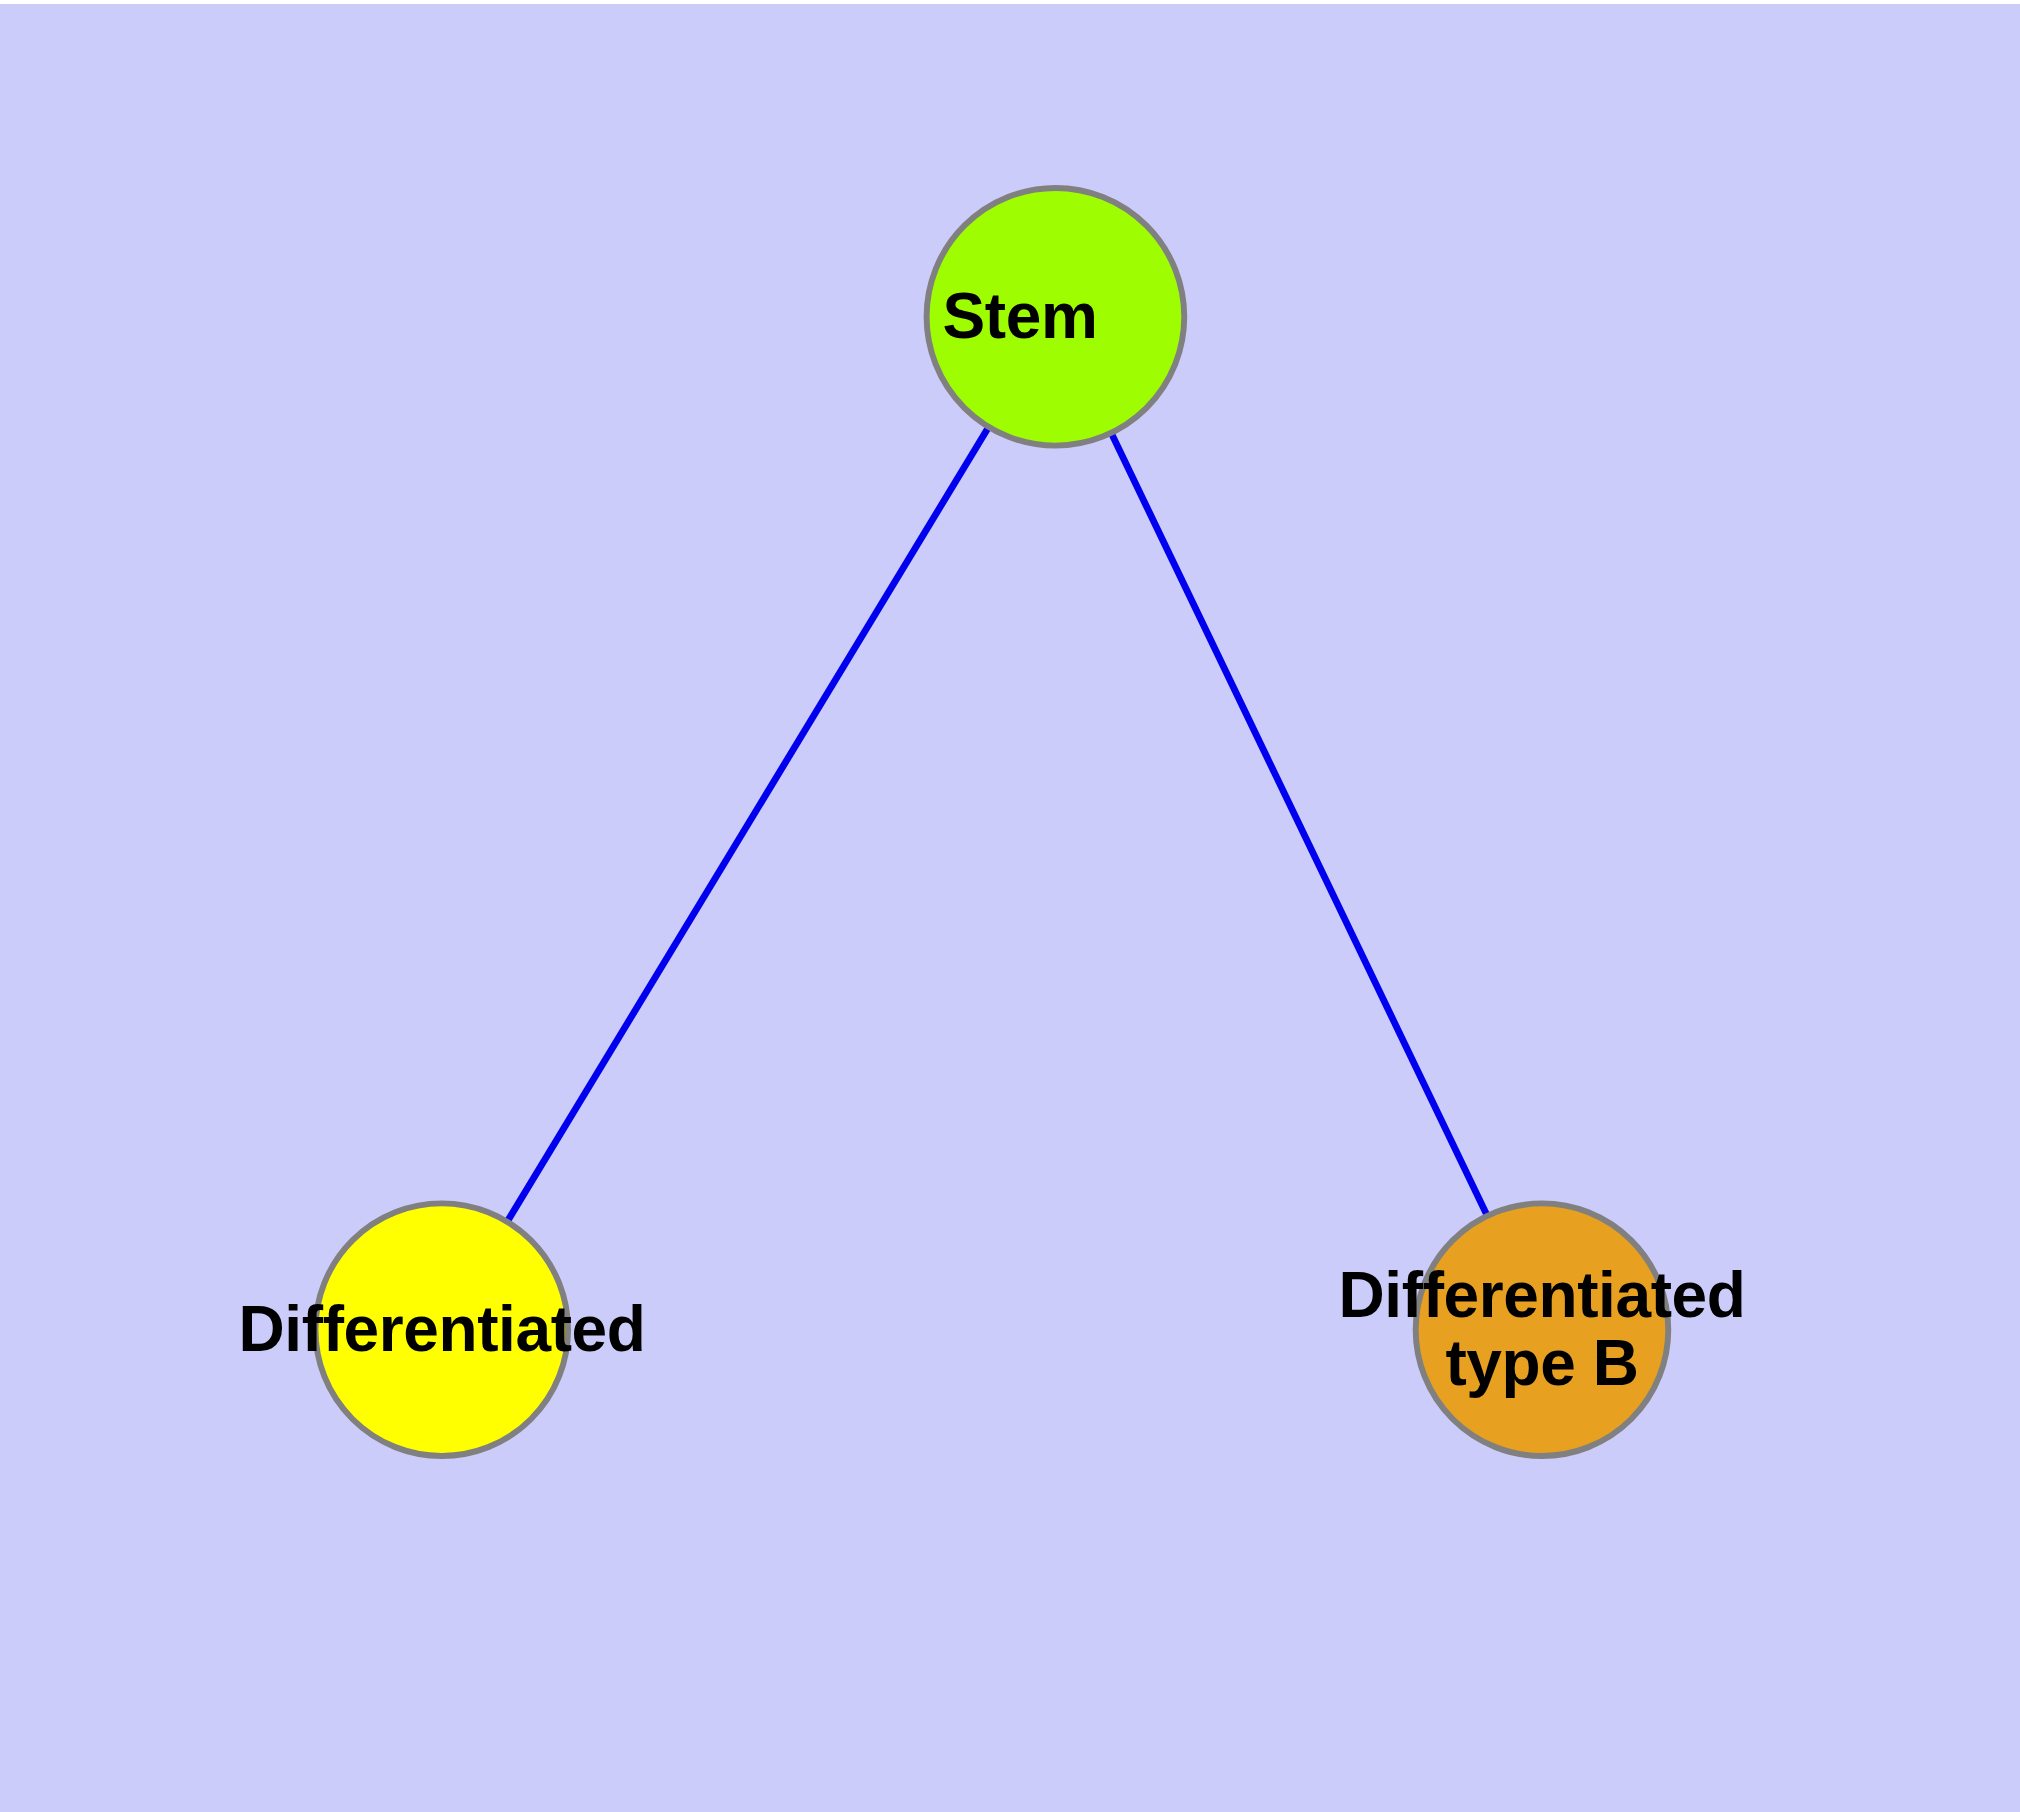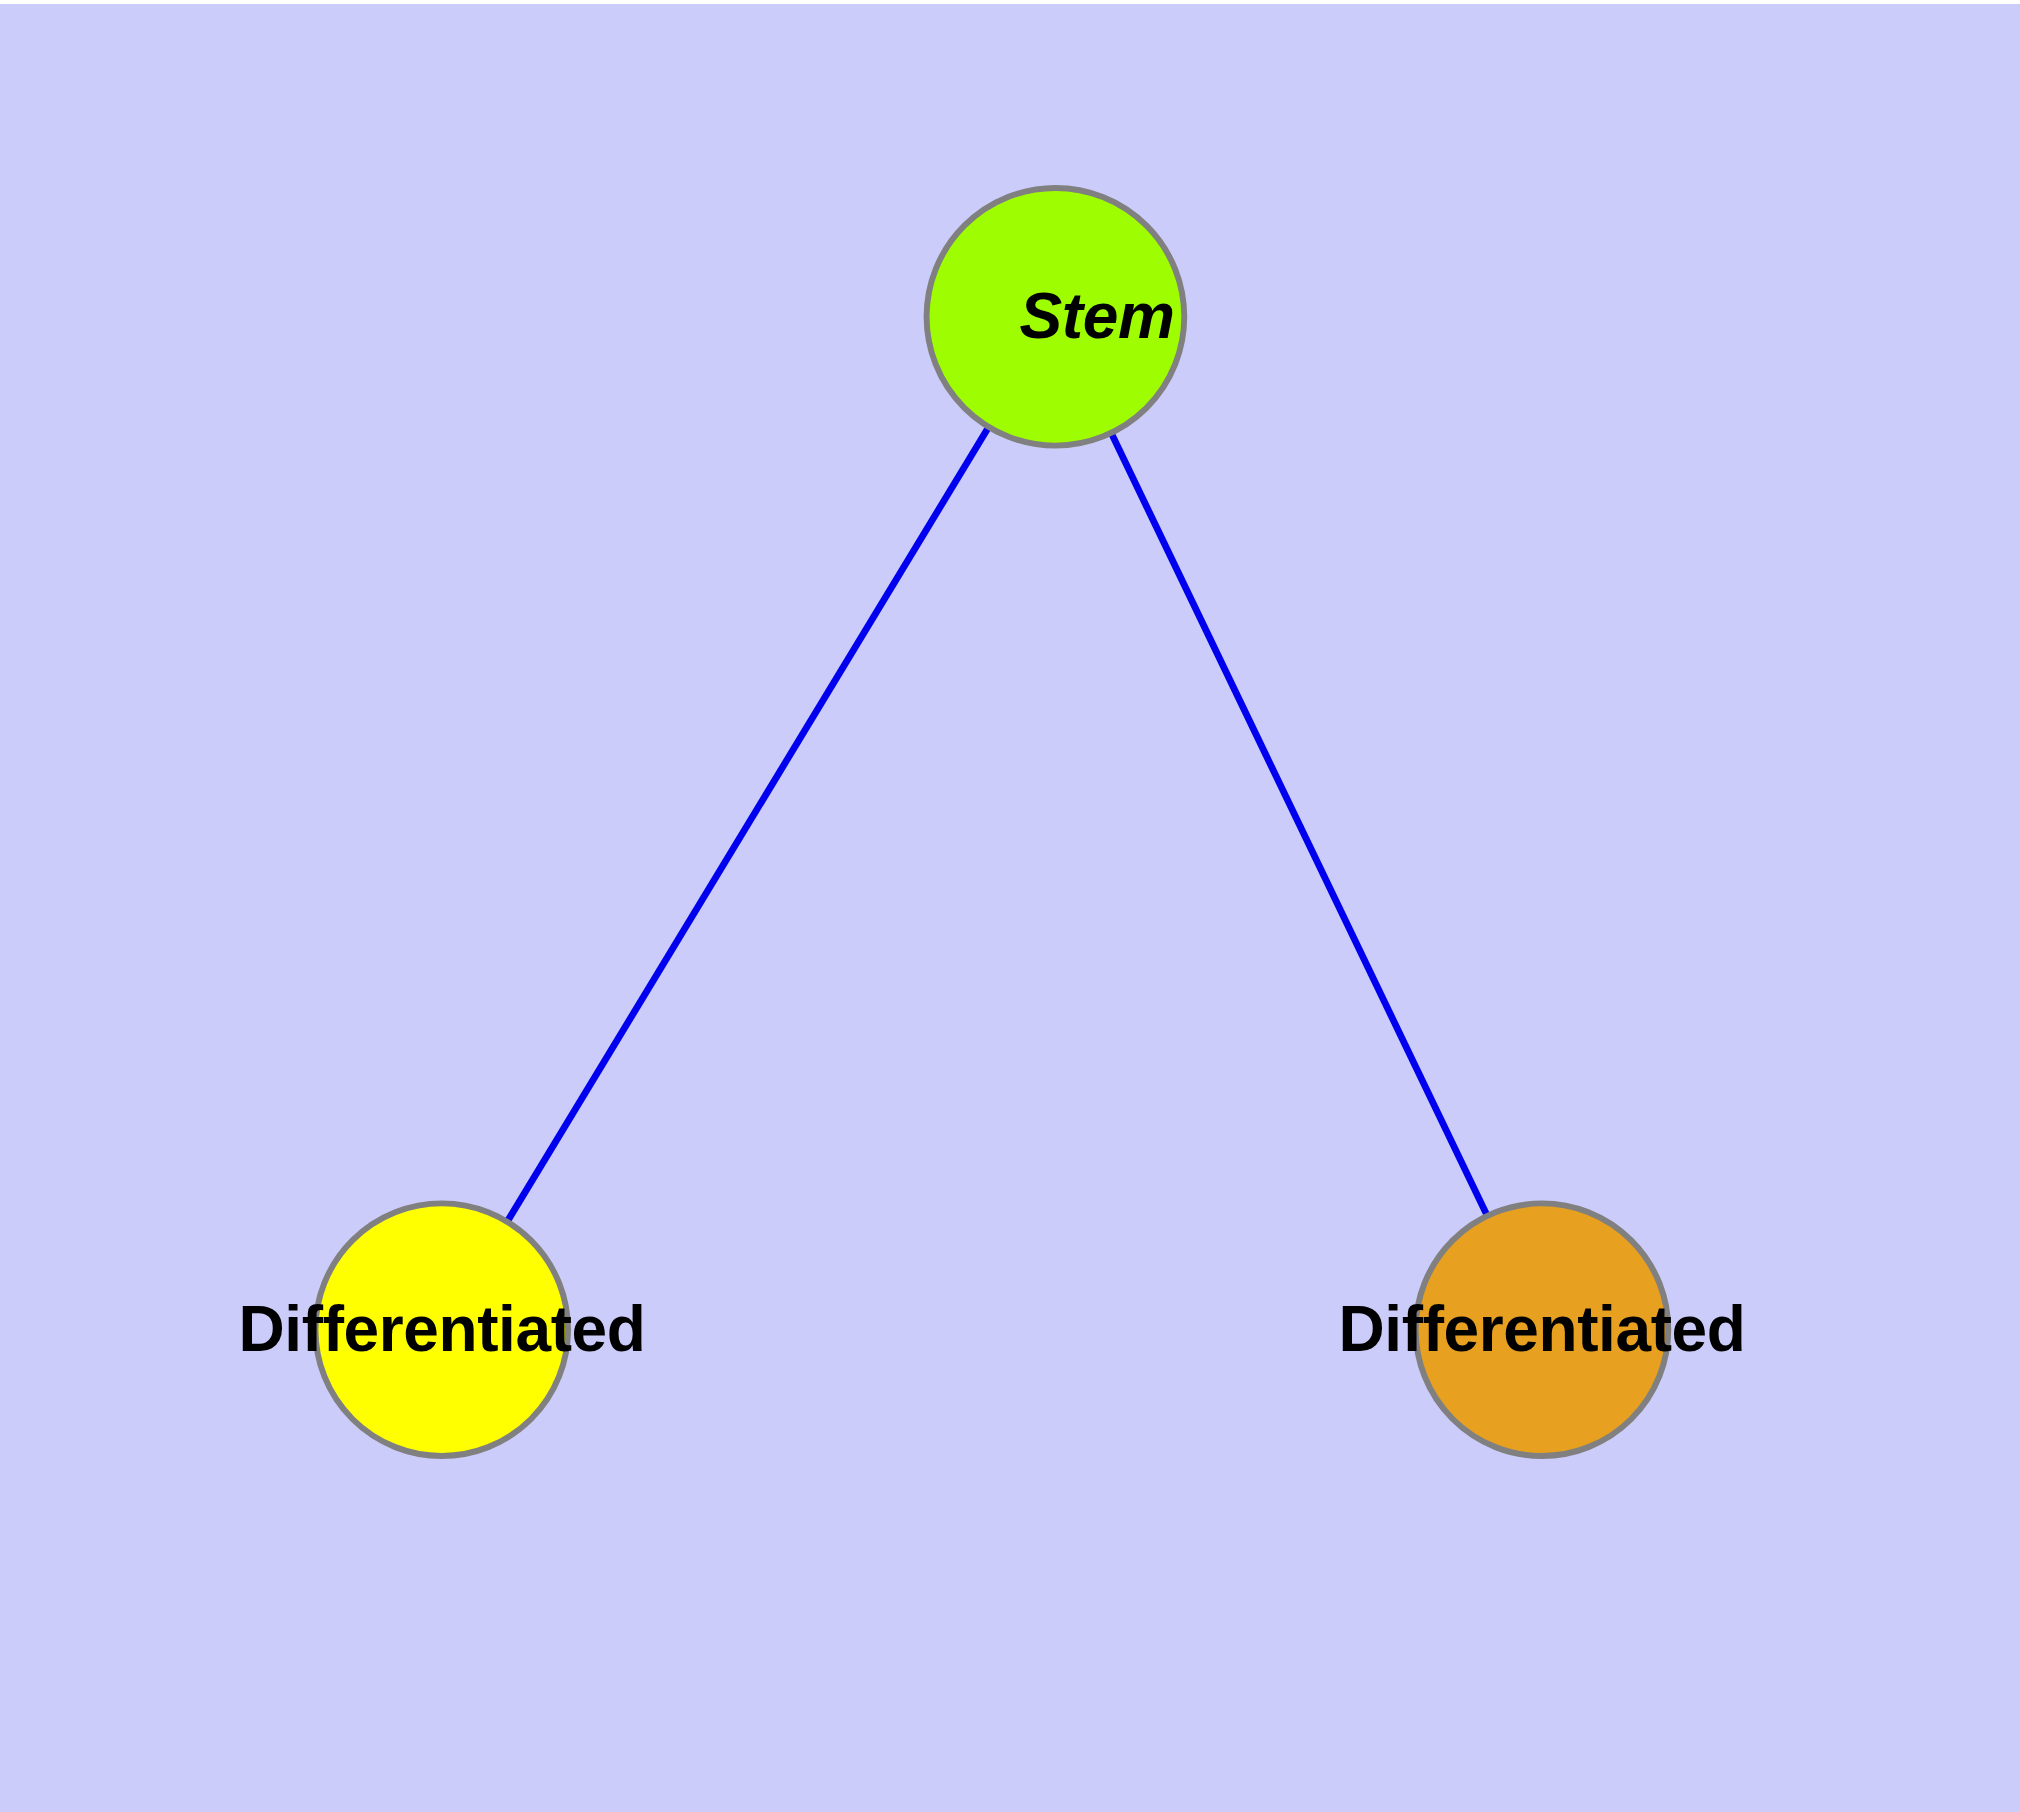--- a/index.html
+++ b/index.html
@@ -63,20 +63,20 @@
           <line x1="1309.9464415825091" y1="504.21079737125183" x2="1755.352487249141" y2="1431.493418576173" stroke="#0000ee" stroke-width="8" stroke-linecap="butt"></line>
         </g>
       <g id="node-layer">
           <circle cx="1245" cy="369" r="152" fill="#9efd00" stroke="#808080" stroke-width="7"></circle>
           <circle cx="521" cy="1564" r="149" fill="#ffff00" stroke="#808080" stroke-width="7"></circle>
           <circle cx="1819" cy="1564" r="149" fill="#e8a020" stroke="#808080" stroke-width="7"></circle>
         </g>
     </svg>
 
     <div id="label-layer">
-        <div class="node-label big" style="left: 1097px; top: 313px; font-style: italic;"><div>Stem</div></div>
+        <div class="node-label big" style="left: 1020px; top: 313px;"><div>Stem</div></div>
         <div class="node-label big" style="left: 442px; top: 1326px;"><div>Differentiated</div></div>
-        <div class="node-label big" style="left: 1542px; top: 1326px;"><div>Differentiated</div></div>
+        <div class="node-label big" style="left: 1542px; top: 1326px;"><div>Differentiated</div><div>type B</div></div>
       </div>
 
   </div>
 </div>
 
 
 </body></html>

